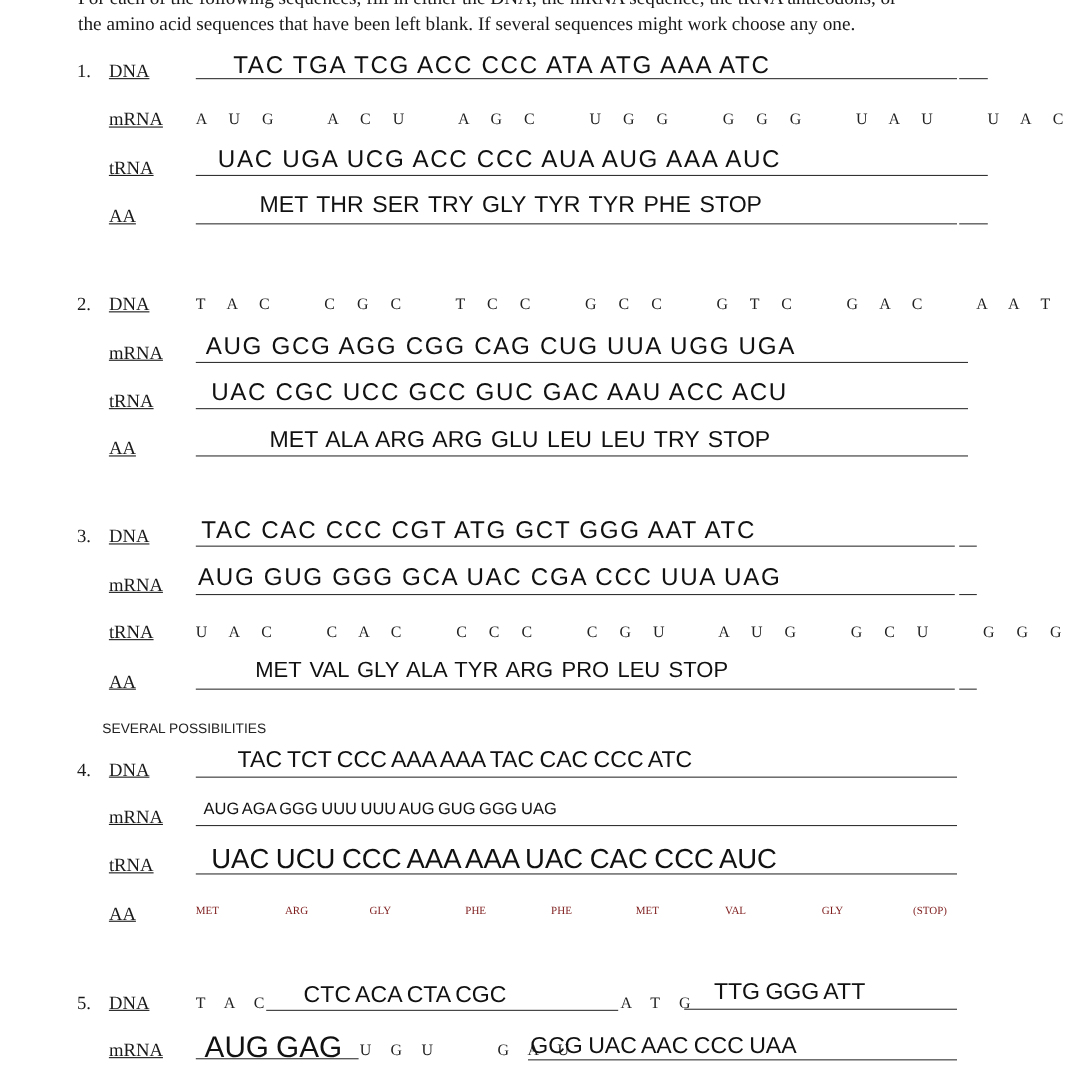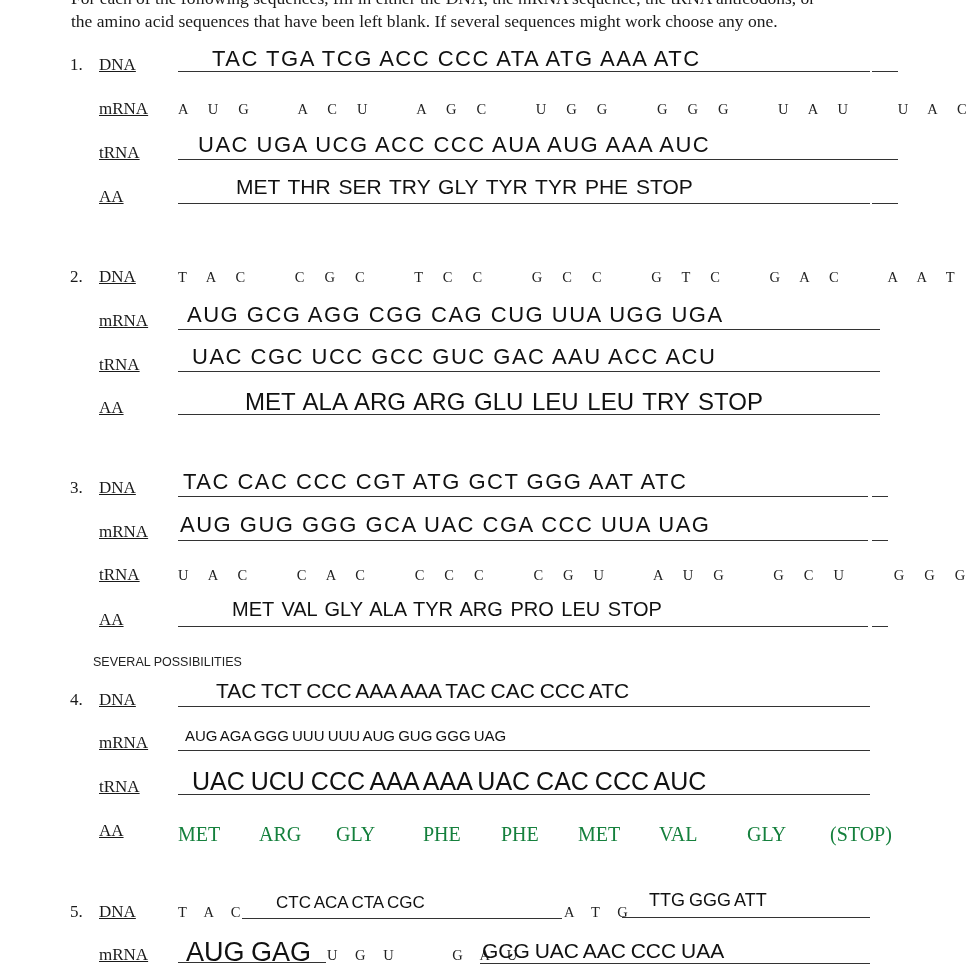--- a/index.html
+++ b/index.html
@@ -6,21 +6,21 @@
   body{width:970px;height:970px;position:relative;overflow:hidden;color:#1a1a1a;}
   .serif{font-family:"Liberation Serif","DejaVu Serif",serif;}
   .sans{font-family:"Liberation Sans","DejaVu Sans",sans-serif;}
   .intro{position:absolute;left:71px;font-size:17.5px;white-space:nowrap;}
   .lbl{position:absolute;font-size:17px;white-space:nowrap;text-decoration:underline;}
   .num{position:absolute;left:70px;font-size:17px;}
   .line{position:absolute;height:0;border-top:1.6px solid #333;}
   .stub{position:absolute;height:0;border-top:1.6px solid #333;}
   .hand{position:absolute;font-size:22px;letter-spacing:1.5px;white-space:nowrap;color:#111;}
   .printed{position:absolute;font-size:14.5px;letter-spacing:5.2px;word-spacing:6px;white-space:nowrap;color:#222;}
-  .aa-small{position:absolute;font-size:20px;white-space:nowrap;color:#15803d;}
+  .aa-small{position:absolute;font-size:10px;white-space:nowrap;color:#7f1d1d;}
   .note{position:absolute;left:93px;top:655px;font-size:12.5px;color:#222;}
 </style>
 </head>
 <body>
 
 <div class="intro serif" style="top:-12px">For each of the following sequences, fill in either the DNA, the mRNA sequence, the tRNA anticodons, or</div>
 <div class="intro serif" style="top:11px">the amino acid sequences that have been left blank.  If several sequences might work choose any one.</div>
 
 <div>
   <div class="num serif" style="top:55px">1.</div>
@@ -49,21 +49,21 @@
 
   <div class="lbl serif" style="left:99px;top:311px">mRNA</div>
   <div class="hand sans" style="left:187px;top:302px">AUG GCG AGG CGG CAG CUG UUA UGG UGA</div>
   <div class="line" style="left:178px;top:329px;width:702px"></div>
 
   <div class="lbl serif" style="left:99px;top:355px">tRNA</div>
   <div class="hand sans" style="left:192px;top:344px">UAC CGC UCC GCC GUC GAC AAU ACC ACU</div>
   <div class="line" style="left:178px;top:371px;width:702px"></div>
 
   <div class="lbl serif" style="left:99px;top:398px">AA</div>
-  <div class="hand sans" style="left:245px;top:388px;font-size:24px;letter-spacing:0;word-spacing:2px">MET  ALA  ARG  ARG  GLU  LEU  LEU  TRY  STOP</div>
+  <div class="hand sans" style="left:245px;top:388px;font-size:21px;letter-spacing:0;word-spacing:2px">MET  ALA  ARG  ARG  GLU  LEU  LEU  TRY  STOP</div>
   <div class="line" style="left:178px;top:414px;width:702px"></div>
 </div>
 
 <div>
   <div class="num serif" style="top:478px">3.</div>
   <div class="lbl serif" style="left:99px;top:478px">DNA</div>
   <div class="hand sans" style="left:183px;top:469px">TAC CAC CCC CGT ATG GCT GGG AAT ATC</div>
   <div class="line" style="left:178px;top:496px;width:690px"></div>
   <div class="stub" style="left:872px;top:496px;width:16px"></div>
 
@@ -105,24 +105,24 @@
   <div class="aa-small serif" style="left:578px;top:823px">MET</div>
   <div class="aa-small serif" style="left:659px;top:823px">VAL</div>
   <div class="aa-small serif" style="left:747px;top:823px">GLY</div>
   <div class="aa-small serif" style="left:830px;top:823px">(STOP)</div>
 </div>
 
 <div>
   <div class="num serif" style="top:902px">5.</div>
   <div class="lbl serif" style="left:99px;top:902px">DNA</div>
   <div class="printed serif" style="left:178px;top:904px;letter-spacing:4px">T A C</div>
-  <div class="hand sans" style="left:276px;top:893px;font-size:17px;letter-spacing:0;word-spacing:-1px">CTC  ACA  CTA  CGC</div>
+  <div class="hand sans" style="left:276px;top:893px;font-size:21px;letter-spacing:0;word-spacing:-1px">CTC  ACA  CTA  CGC</div>
   <div class="line" style="left:242px;top:918px;width:320px"></div>
   <div class="printed serif" style="left:564px;top:904px;letter-spacing:4px">A T G</div>
-  <div class="hand sans" style="left:649px;top:890px;font-size:18px;letter-spacing:0;word-spacing:-1px">TTG  GGG  ATT</div>
+  <div class="hand sans" style="left:649px;top:890px;font-size:21px;letter-spacing:0;word-spacing:-1px">TTG  GGG  ATT</div>
   <div class="line" style="left:622px;top:917px;width:248px"></div>
 
   <div class="lbl serif" style="left:99px;top:945px">mRNA</div>
   <div class="hand sans" style="left:186px;top:937px;font-size:27px;letter-spacing:0;word-spacing:-1px">AUG  GAG</div>
   <div class="line" style="left:178px;top:962px;width:148px"></div>
   <div class="printed serif" style="left:327px;top:947px;letter-spacing:4px">U G U    G A U</div>
   <div class="hand sans" style="left:482px;top:939px;font-size:21px;letter-spacing:0;word-spacing:-1px">GCG  UAC  AAC  CCC  UAA</div>
   <div class="line" style="left:480px;top:963px;width:390px"></div>
 </div>
 

